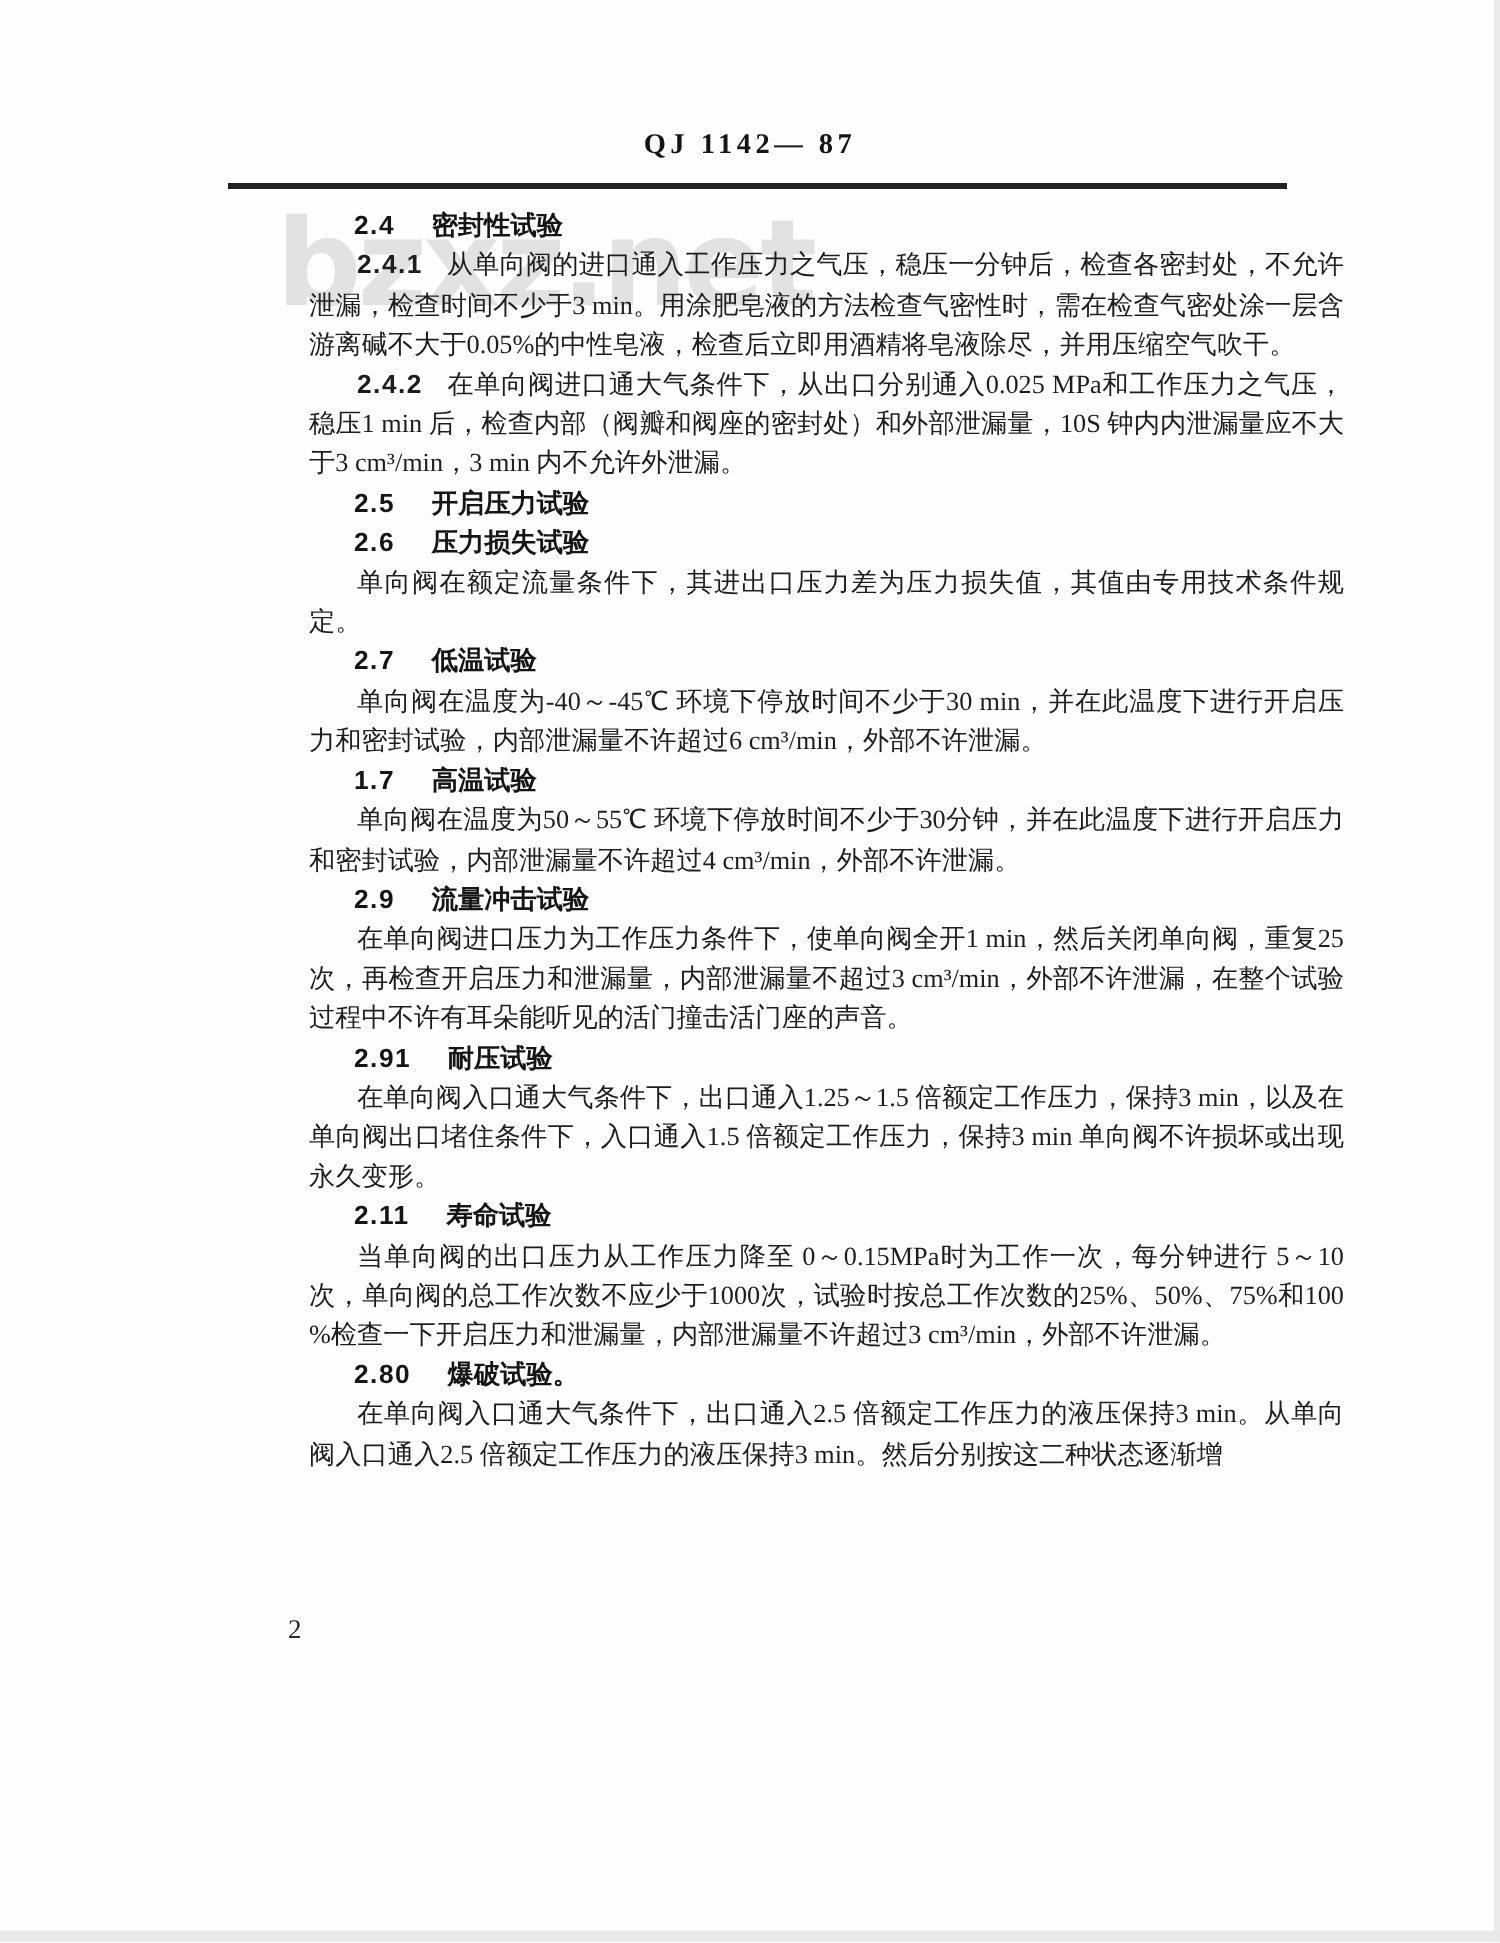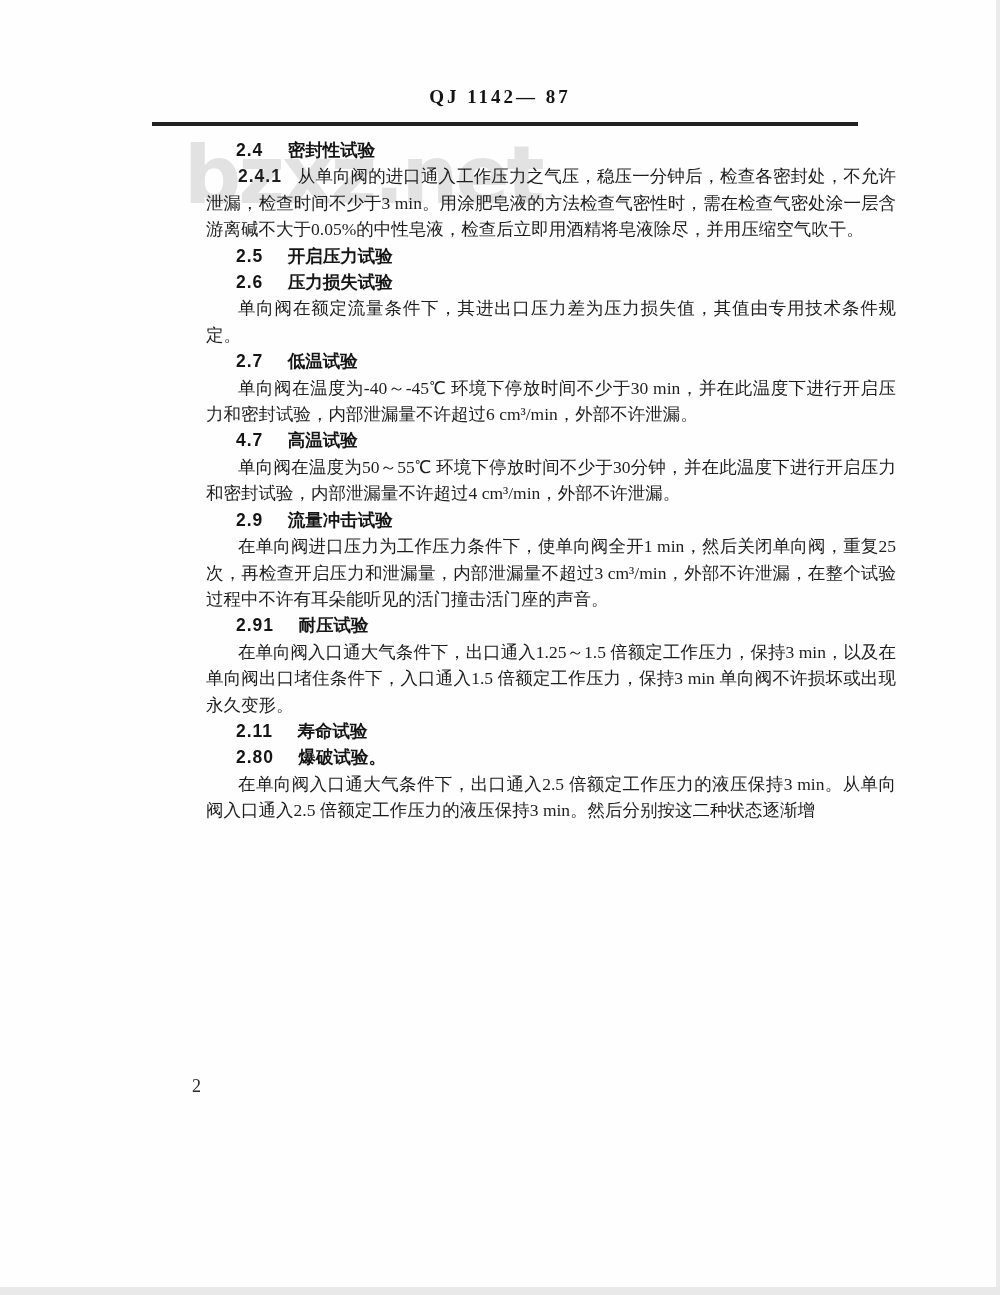--- a/index.html
+++ b/index.html
@@ -97,41 +97,44 @@
   <div class="watermark">bzxz.net</div>
 
   <div class="content">
 
     <div class="sec-heading">
       <span class="sec-num">2.4</span><span class="sec-title">密封性试验</span>
     </div>
     <p class="para">
       <span class="para-num">2.4.1</span><span class="para-text">从单向阀的进口通入工作压力之气压，稳压一分钟后，检查各密封处，不允许泄漏，检查时间不少于3 min。用涂肥皂液的方法检查气密性时，需在检查气密处涂一层含游离碱不大于0.05%的中性皂液，检查后立即用酒精将皂液除尽，并用压缩空气吹干。</span>
     </p>
+    <p class="para">
+      <span class="para-num">2.4.2</span><span class="para-text">在单向阀进口通大气条件下，从出口分别通入0.025 MPa和工作压力之气压，稳压1 min 后，检查内部（阀瓣和阀座的密封处）和外部泄漏量，10S 钟内内泄漏量应不大于3 cm³/min，3 min 内不允许外泄漏。</span>
+    </p>
 
     <div class="sec-heading">
       <span class="sec-num">2.5</span><span class="sec-title">开启压力试验</span>
     </div>
 
     <div class="sec-heading">
       <span class="sec-num">2.6</span><span class="sec-title">压力损失试验</span>
     </div>
     <p class="para">
       <span class="para-text">单向阀在额定流量条件下，其进出口压力差为压力损失值，其值由专用技术条件规定。</span>
     </p>
 
     <div class="sec-heading">
       <span class="sec-num">2.7</span><span class="sec-title">低温试验</span>
     </div>
     <p class="para">
       <span class="para-text">单向阀在温度为-40～-45℃ 环境下停放时间不少于30 min，并在此温度下进行开启压力和密封试验，内部泄漏量不许超过6 cm³/min，外部不许泄漏。</span>
     </p>
 
     <div class="sec-heading">
-      <span class="sec-num">4.7</span><span class="sec-title">高温试验</span>
+      <span class="sec-num">1.7</span><span class="sec-title">高温试验</span>
     </div>
     <p class="para">
       <span class="para-text">单向阀在温度为50～55℃ 环境下停放时间不少于30分钟，并在此温度下进行开启压力和密封试验，内部泄漏量不许超过4 cm³/min，外部不许泄漏。</span>
     </p>
 
     <div class="sec-heading">
       <span class="sec-num">2.9</span><span class="sec-title">流量冲击试验</span>
     </div>
     <p class="para">
       <span class="para-text">在单向阀进口压力为工作压力条件下，使单向阀全开1 min，然后关闭单向阀，重复25次，再检查开启压力和泄漏量，内部泄漏量不超过3 cm³/min，外部不许泄漏，在整个试验过程中不许有耳朵能听见的活门撞击活门座的声音。</span>
@@ -140,20 +143,23 @@
     <div class="sec-heading">
       <span class="sec-num">2.91</span><span class="sec-title">耐压试验</span>
     </div>
     <p class="para">
       <span class="para-text">在单向阀入口通大气条件下，出口通入1.25～1.5 倍额定工作压力，保持3 min，以及在单向阀出口堵住条件下，入口通入1.5 倍额定工作压力，保持3 min 单向阀不许损坏或出现永久变形。</span>
     </p>
 
     <div class="sec-heading">
       <span class="sec-num">2.11</span><span class="sec-title">寿命试验</span>
     </div>
+    <p class="para">
+      <span class="para-text">当单向阀的出口压力从工作压力降至 0～0.15MPa时为工作一次，每分钟进行 5～10次，单向阀的总工作次数不应少于1000次，试验时按总工作次数的25%、50%、75%和100 %检查一下开启压力和泄漏量，内部泄漏量不许超过3 cm³/min，外部不许泄漏。</span>
+    </p>
 
     <div class="sec-heading">
       <span class="sec-num">2.80</span><span class="sec-title">爆破试验。</span>
     </div>
     <p class="para">
       <span class="para-text">在单向阀入口通大气条件下，出口通入2.5 倍额定工作压力的液压保持3 min。从单向阀入口通入2.5 倍额定工作压力的液压保持3 min。然后分别按这二种状态逐渐增</span>
     </p>
 
   </div>
 

